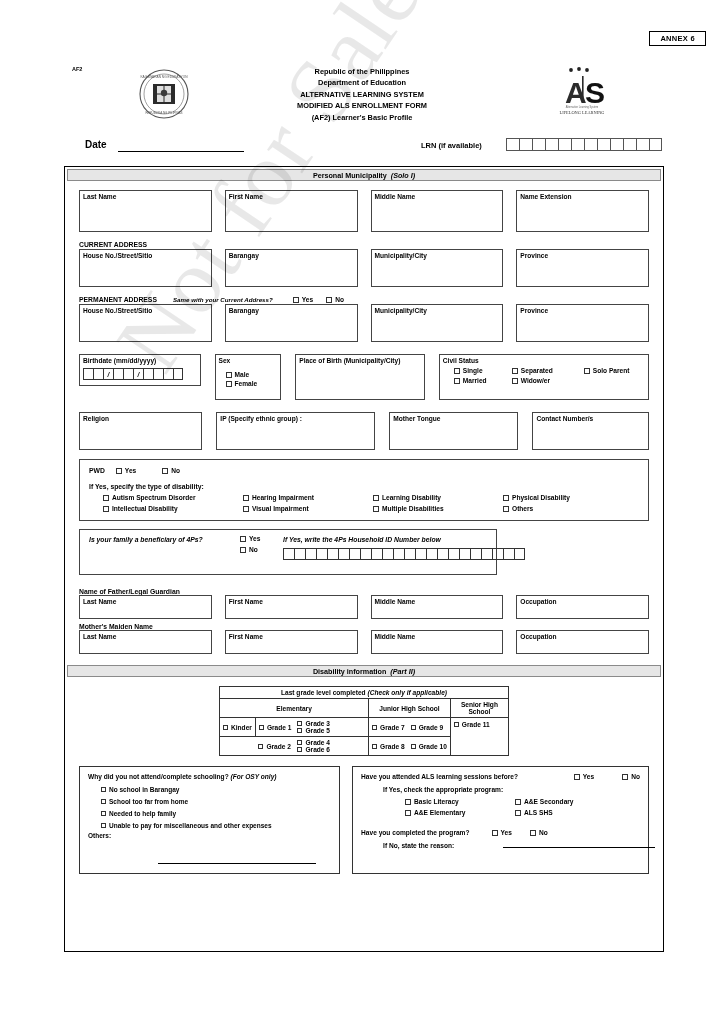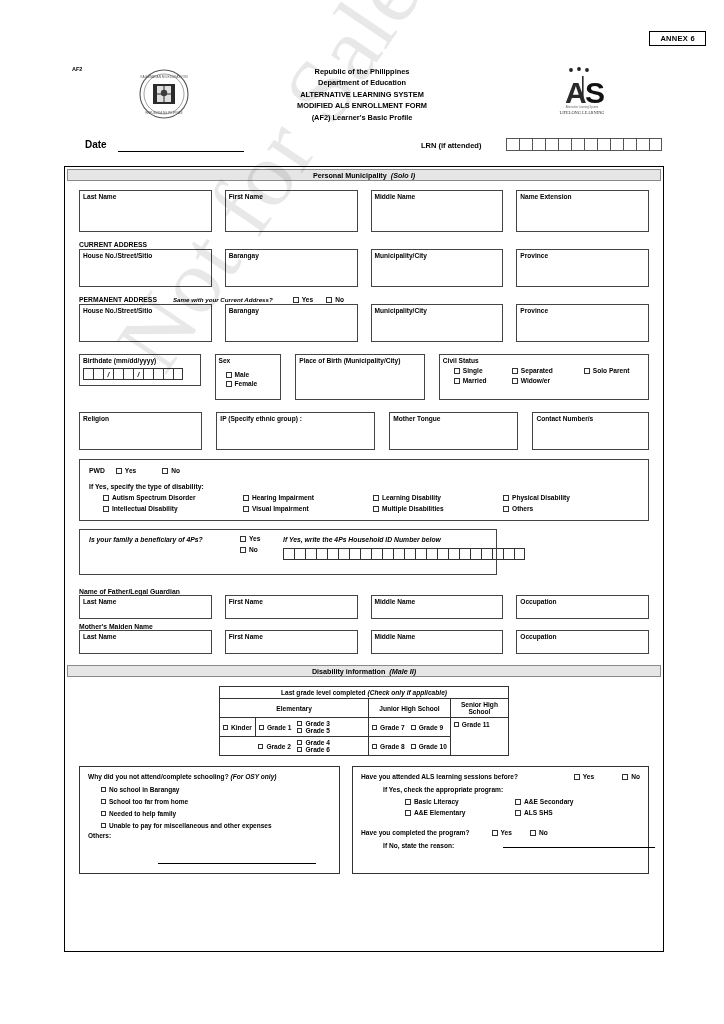--- a/index.html
+++ b/index.html
@@ -194,21 +194,21 @@
   <div class="title-block">
     <div>Republic of the Philippines</div>
     <div>Department of Education</div>
     <div>ALTERNATIVE LEARNING SYSTEM</div>
     <div>MODIFIED ALS ENROLLMENT FORM</div>
     <div>(AF2) Learner's Basic Profile</div>
   </div>
 
   <div class="date-row">Date</div>
   <div class="date-line"></div>
-  <div class="lrn-label">LRN (if attended)</div>
+  <div class="lrn-label">LRN (if available)</div>
   <div class="lrn-boxes" id="lrn-boxes">
       <div class="cell"></div>
       <div class="cell"></div>
       <div class="cell"></div>
       <div class="cell"></div>
       <div class="cell"></div>
       <div class="cell"></div>
       <div class="cell"></div>
       <div class="cell"></div>
       <div class="cell"></div>
@@ -475,21 +475,21 @@
           <span class="lab">Middle Name</span>
         </div>
         <div class="fb h24" style="width:139px">
           <span class="lab">Occupation</span>
         </div>
       </div>
     </div>
 
     <div class="band" style="margin-top:11px">
       <span>Disability information</span>
-      <span class="it">(Male II)</span>
+      <span class="it">(Part II)</span>
     </div>
 
     <div class="sec">
 
       <table class="grade-table">
         <tbody>
             <tr>
           <td class="title" colspan="6">
             <span>Last grade level completed</span>
             <span class="it">(Check only if applicable)</span>

